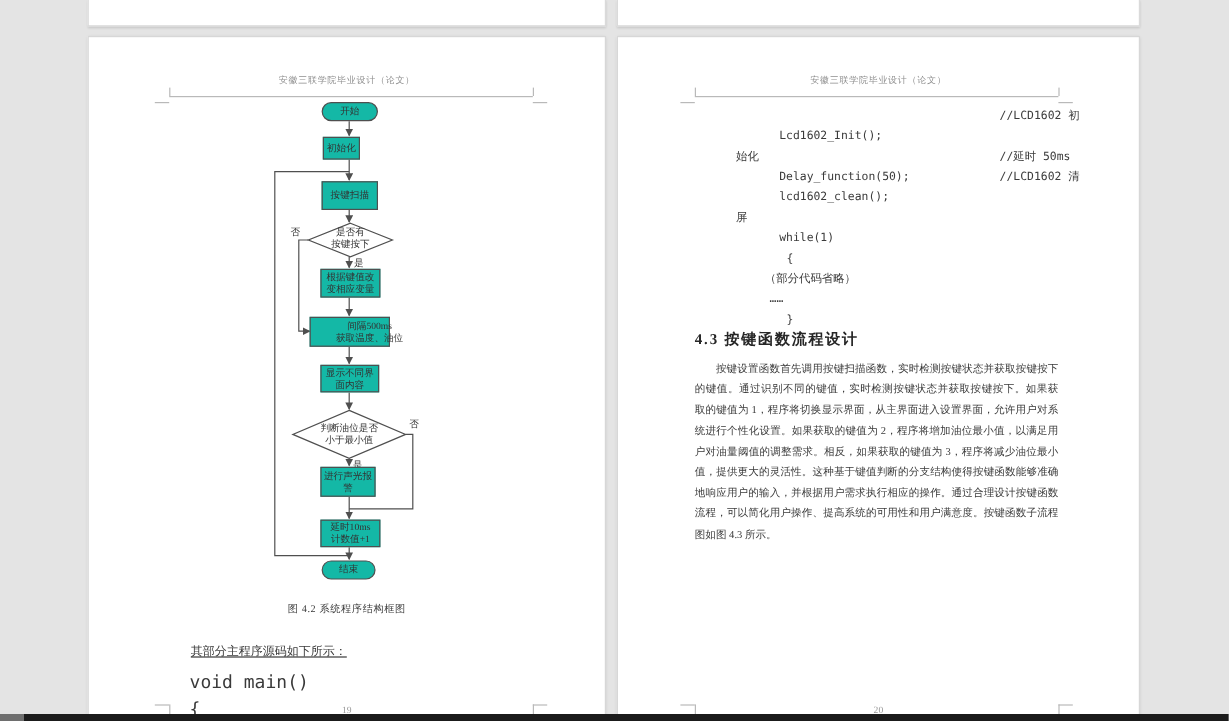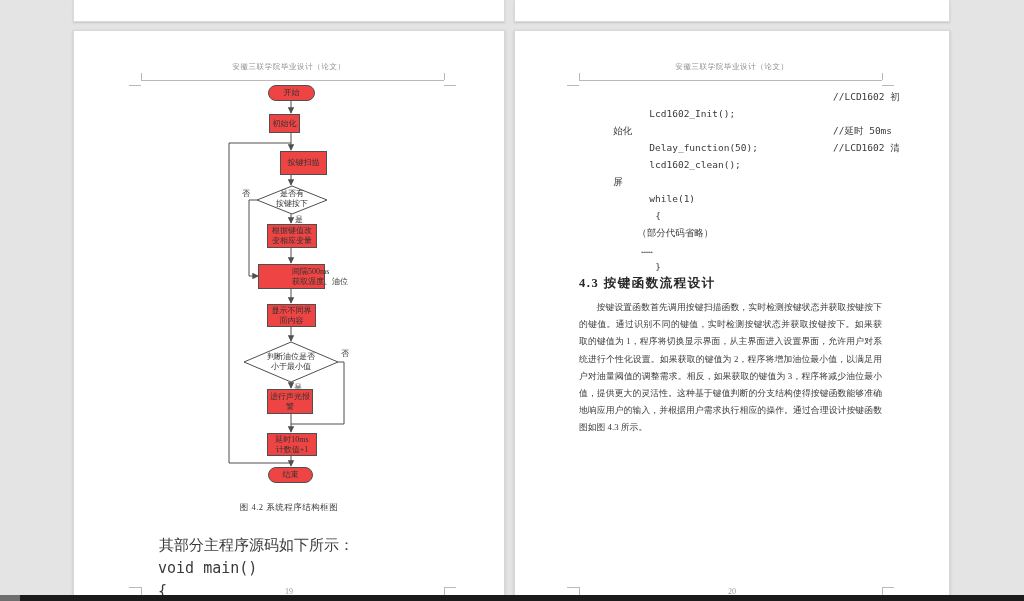--- a/index.html
+++ b/index.html
@@ -18,33 +18,33 @@
   #page-right{left:514px;width:436px;}
   
   .pheader{position:absolute;top:31px;left:0;right:0;text-align:center;font-size:7.5px;color:#8f8f8f;letter-spacing:.6px;}
   .hline{position:absolute;top:49px;height:1px;background:#b9b9b9;}
   .mark{position:absolute;background:#b9b9b9;}
   .mk-v{width:1px;height:7px;}
   .mk-h{width:12px;height:1px;}
   .mk-vb{width:1px;height:11px;}
   
   .fc-node{
-    position:absolute;border:1px solid #4f4f4f;background:#ef4444;box-sizing:border-box;
-    display:flex;flex-direction:column;justify-content:center;
+    position:absolute;border:1px solid #4f4f4f;background:#14b8a6;box-sizing:border-box;
+    display:flex;flex-direction:column;align-items:center;justify-content:center;
     font-size:8px;line-height:1.25;color:#333;text-align:center;white-space:nowrap;
   }
   .fc-oval{border-radius:9px;}
   .fc-dtext{
     position:absolute;font-size:8px;line-height:1.25;color:#333;text-align:center;white-space:nowrap;
   }
   .fc-label{position:absolute;font-size:8px;color:#333;}
   .fc-svg{position:absolute;left:0;top:0;pointer-events:none;}
   
   .caption{position:absolute;left:0;right:0;top:471px;text-align:center;font-size:8.5px;color:#3a3a3a;letter-spacing:.5px;}
-  .intro{position:absolute;left:85px;top:505px;font-size:15px;color:#3a3a3a;}
+  .intro{position:absolute;left:85px;top:505px;font-size:10px;color:#3a3a3a;text-decoration:underline;}
   .lcode{position:absolute;left:84px;font-family:"DejaVu Sans Mono",monospace;font-size:15px;color:#3a3a3a;}
   
   .codeblock{position:absolute;left:64px;top:57px;width:320px;font-family:"DejaVu Sans Mono",monospace;font-size:9.5px;color:#3a3a3a;}
   .crow{position:relative;height:17px;line-height:17px;white-space:pre;}
   .cc{position:absolute;left:254px;top:0;}
   
   .sec-h{position:absolute;left:64px;top:244px;font-size:12.5px;font-weight:bold;color:#262626;letter-spacing:1.5px;}
   .para{position:absolute;left:64px;top:268px;width:303px;font-size:8.8px;color:#3a3a3a;}
   .pline{height:17.2px;line-height:17.2px;text-align:justify;text-align-last:justify;}
   .pline.first{text-indent:2em;}
@@ -101,21 +101,21 @@
       <polygon points="217,311 264,331 217,351 170,331" fill="#fff"></polygon>
     </g>
   </svg>
 
   <div class="fc-node fc-oval" style="left:194px;top:54px;width:47px;height:16px;">
     <span>开始</span>
   </div>
   <div class="fc-node" style="left:195px;top:83px;width:31px;height:19px;">
     <span>初始化</span>
   </div>
-  <div class="fc-node" style="left:194px;top:120px;width:47px;height:24px;margin-left:12px;">
+  <div class="fc-node" style="left:194px;top:120px;width:47px;height:24px;">
     <span>按键扫描</span>
   </div>
   <div class="fc-dtext" style="left:158px;top:158px;width:120px;">
     <div>是否有</div>
     <div>按键按下</div>
   </div>
   <div class="fc-label" style="left:168px;top:157px;">否</div>
   <div class="fc-label" style="left:221px;top:183px;">是</div>
   <div class="fc-node" style="left:193px;top:193px;width:50px;height:24px;">
     <div>根据键值改</div>
@@ -210,20 +210,21 @@
   <div class="sec-h">4.3 按键函数流程设计</div>
 
   <div class="para">
     <div class="pline first">按键设置函数首先调用按键扫描函数，实时检测按键状态并获取按键按下</div>
     <div class="pline">的键值。通过识别不同的键值，实时检测按键状态并获取按键按下。如果获</div>
     <div class="pline">取的键值为 1，程序将切换显示界面，从主界面进入设置界面，允许用户对系</div>
     <div class="pline">统进行个性化设置。如果获取的键值为 2，程序将增加油位最小值，以满足用</div>
     <div class="pline">户对油量阈值的调整需求。相反，如果获取的键值为 3，程序将减少油位最小</div>
     <div class="pline">值，提供更大的灵活性。这种基于键值判断的分支结构使得按键函数能够准确</div>
     <div class="pline">地响应用户的输入，并根据用户需求执行相应的操作。通过合理设计按键函数</div>
+    <div class="pline">流程，可以简化用户操作、提高系统的可用性和用户满意度。按键函数子流程</div>
     <div class="pline last">图如图 4.3 所示。</div>
   </div>
 
   <div class="pnum">20</div>
 </div>
 
 <div class="bbar">
   <div class="bbar-left"></div>
 </div>
 

